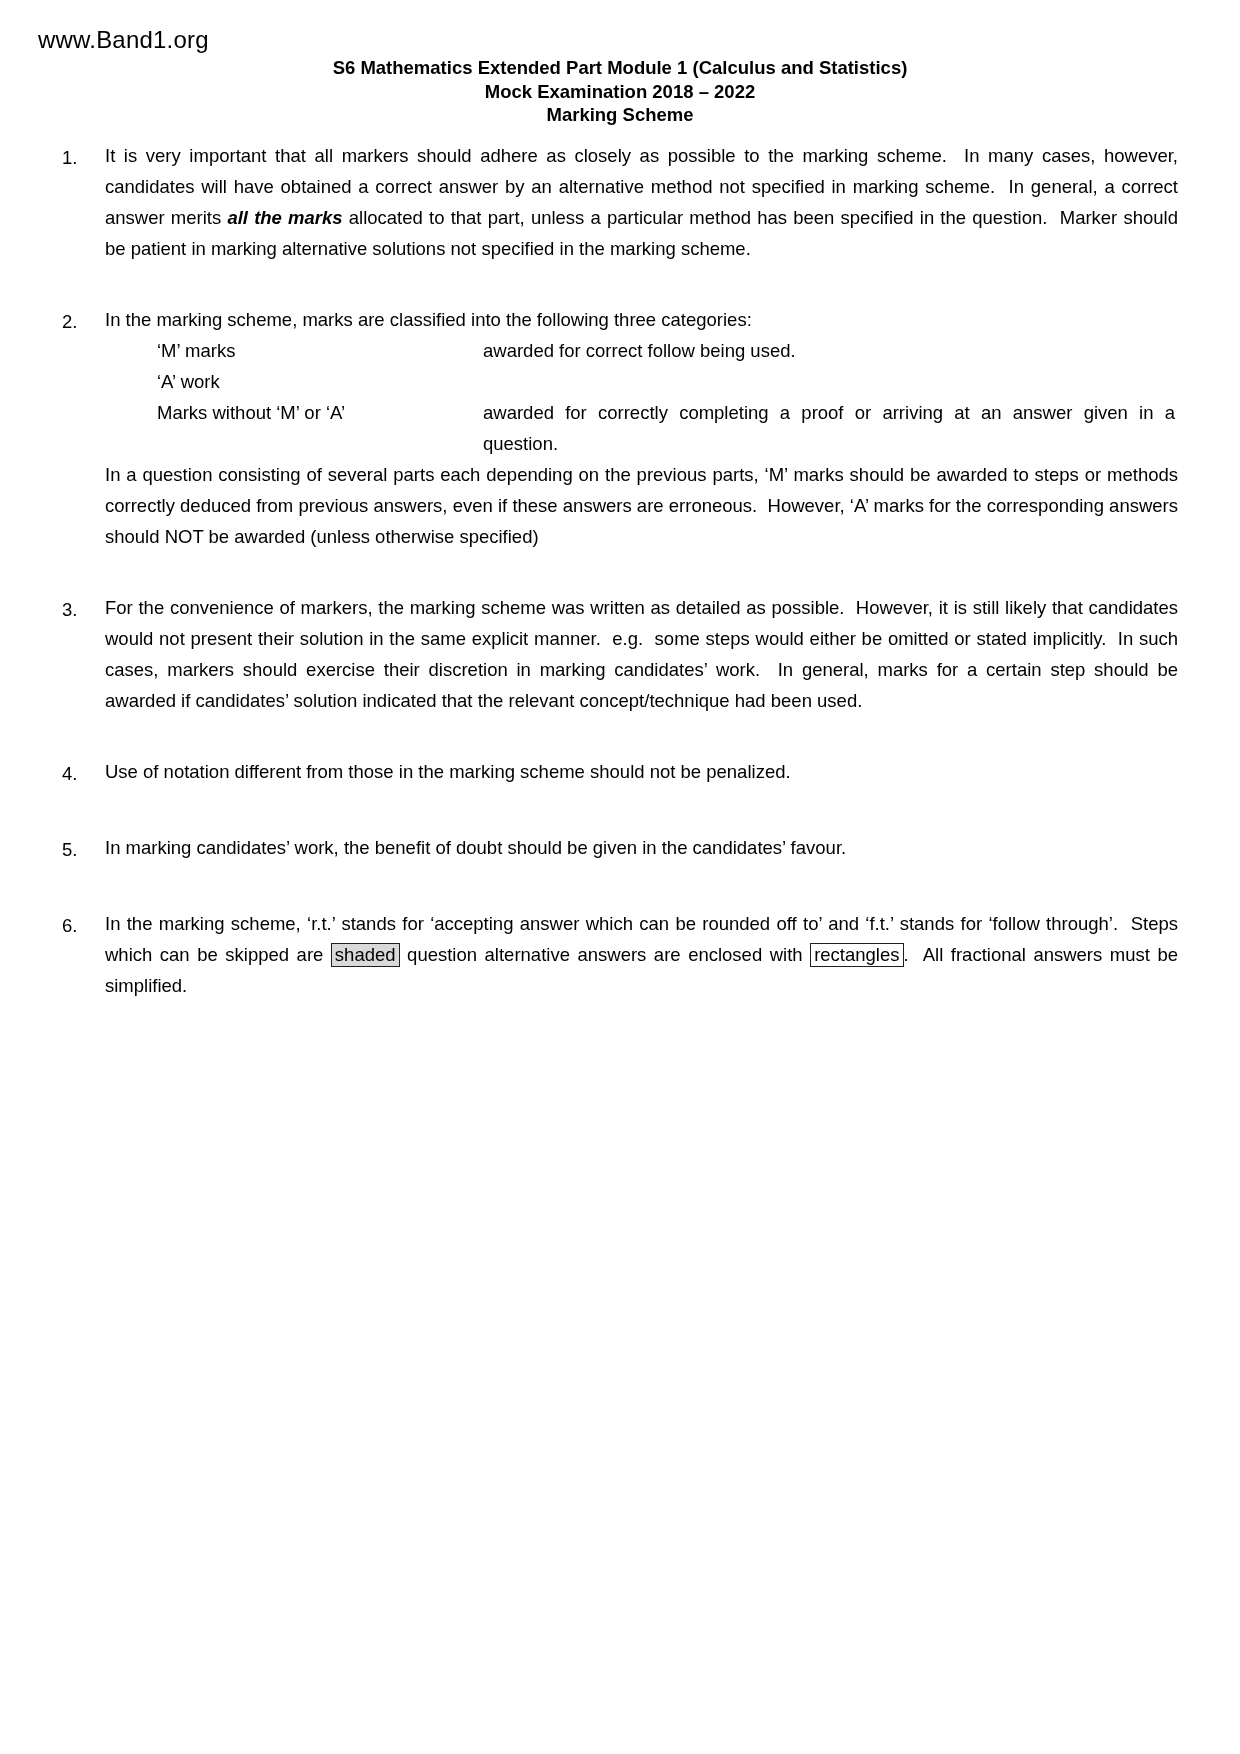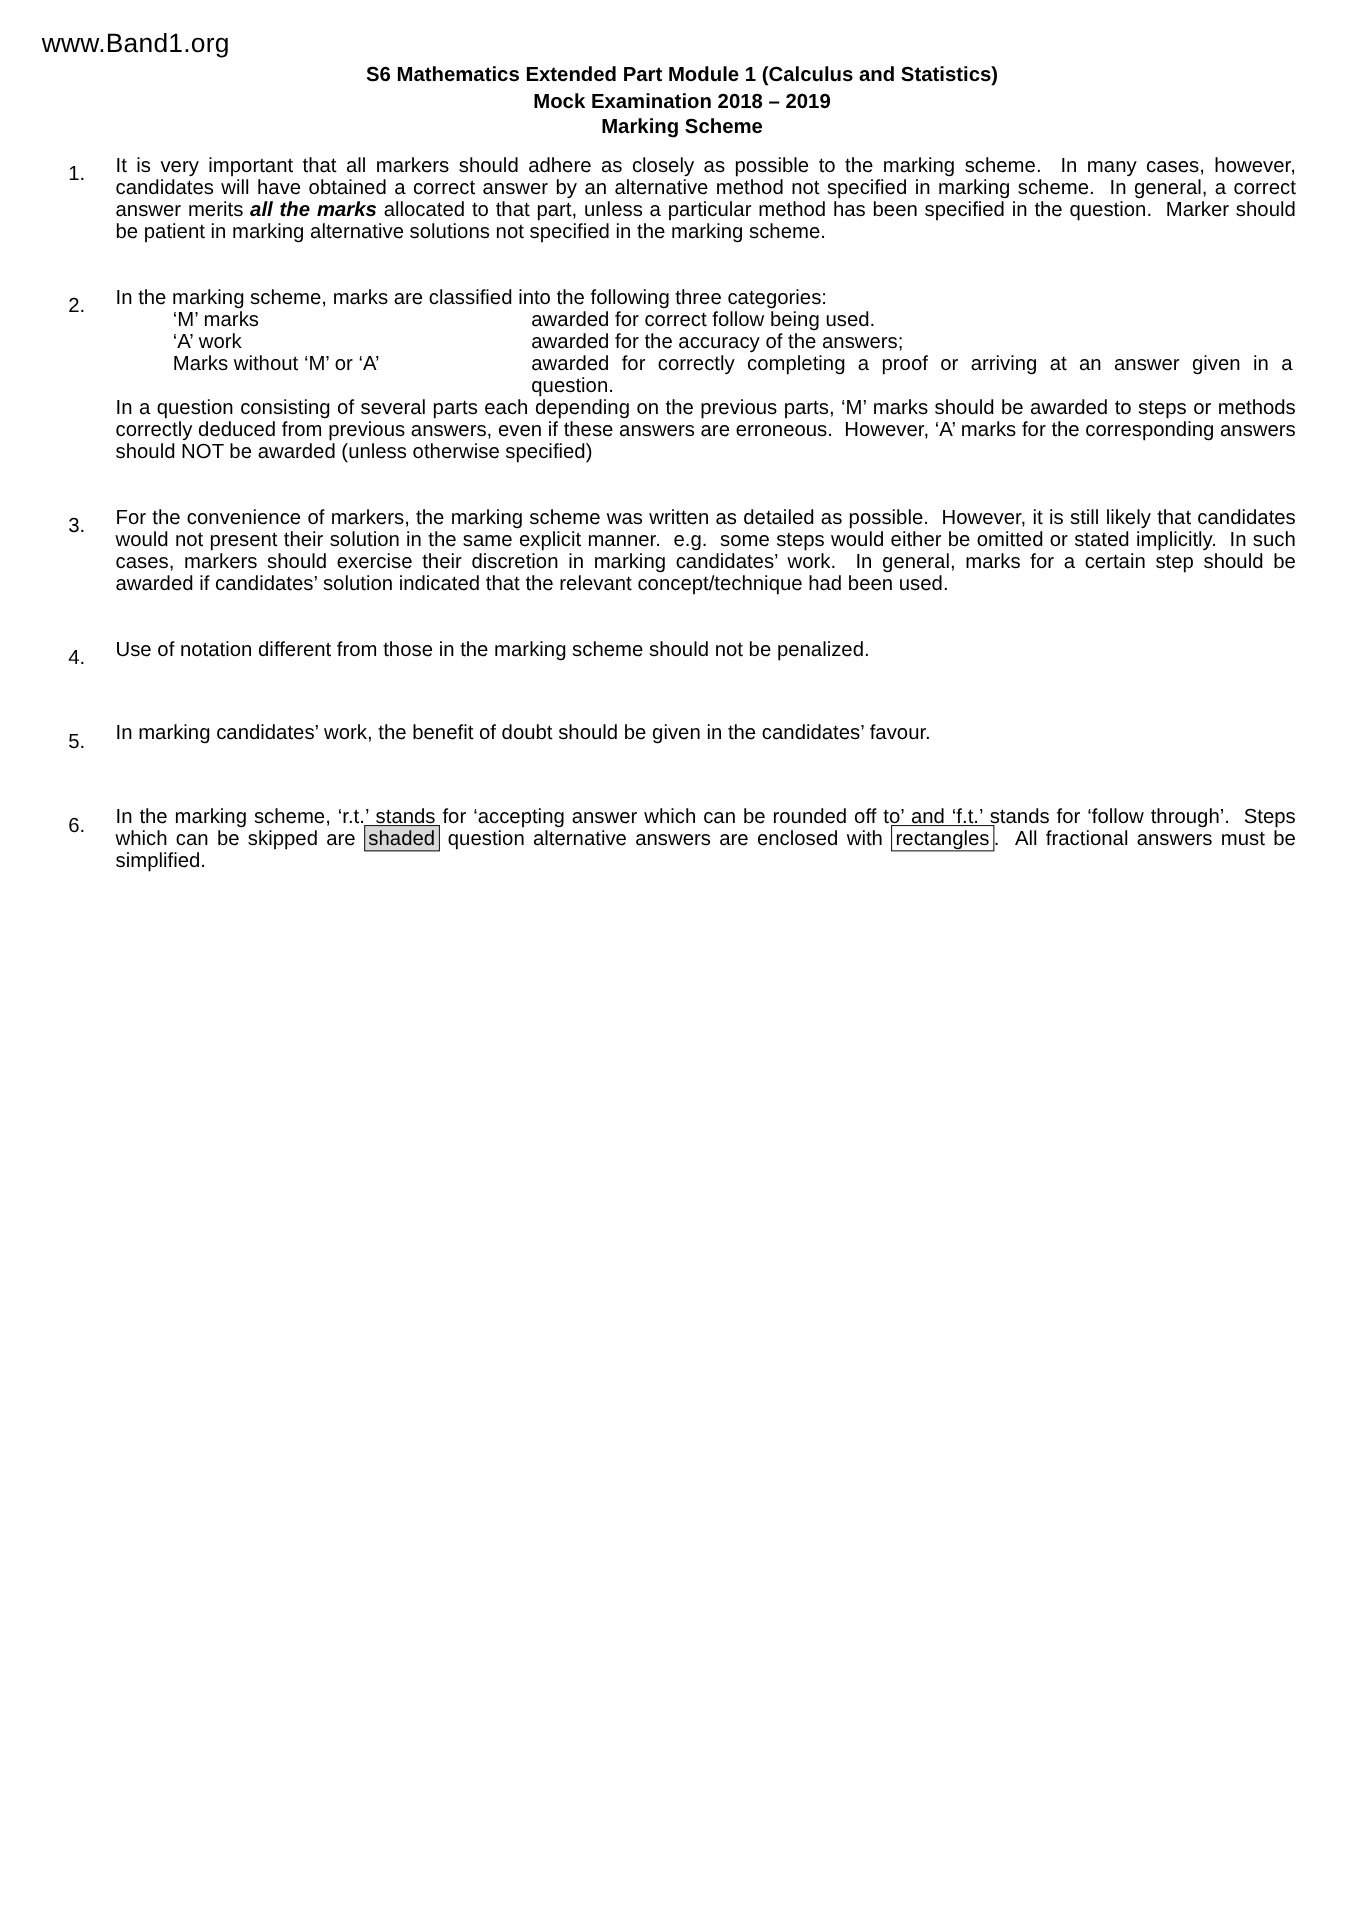--- a/index.html
+++ b/index.html
@@ -26,21 +26,21 @@
     text-align: center;
     font-weight: bold;
     font-size: 18.5px;
     line-height: 23.5px;
   }
   .title-block div { margin: 0; }
   .items { margin: 13px 62px 0 62px; }
   .item { display: flex; margin-bottom: 40px; }
   .item:last-child { margin-bottom: 0; }
   .item-num { flex: none; width: 43px; line-height: 36px; }
-  .item-body { flex: 1; min-width: 0; line-height: 20px; }
+  .item-body { flex: 1; min-width: 0; line-height: 31px; }
   .item-body p {
     margin: 0;
     text-align: justify;
     white-space: pre-wrap;
   }
   .def-table { }
   .def-row { display: flex; margin-left: 52px; }
   .def-term { flex: none; width: 326px; }
   .def-desc { flex: 1; max-width: 692px; text-align: justify; white-space: pre-wrap; }
   .emph { font-weight: bold; font-style: italic; }
@@ -49,21 +49,21 @@
 </style>
 </head>
 <body>
 
 <div class="page">
 
   <div class="watermark">www.Band1.org</div>
 
   <div class="title-block">
     <div>S6 Mathematics Extended Part Module 1 (Calculus and Statistics)</div>
-    <div>Mock Examination 2018 – 2019</div>
+    <div>Mock Examination 2018 – 2022</div>
     <div>Marking Scheme</div>
   </div>
 
   <div class="items">
 
     <div class="item">
       <div class="item-num">1.</div>
       <div class="item-body">
         <p><span>It is very important that all markers should adhere as closely as possible to the marking scheme.  In many cases, however, candidates will have obtained a correct answer by an alternative method not specified in marking scheme.  In general, a correct answer merits </span><span class="emph">all the marks</span><span> allocated to that part, unless a particular method has been specified in the question.  Marker should be patient in marking alternative solutions not specified in the marking scheme.</span></p>
       </div>
@@ -73,21 +73,20 @@
       <div class="item-num">2.</div>
       <div class="item-body">
         <p>In the marking scheme, marks are classified into the following three categories:</p>
         <div class="def-table">
           <div class="def-row">
             <div class="def-term">‘M’ marks</div>
             <div class="def-desc">awarded for correct follow being used.</div>
           </div>
           <div class="def-row">
             <div class="def-term">‘A’ work</div>
-            <div class="def-desc">awarded for the accuracy of the answers;</div>
           </div>
           <div class="def-row">
             <div class="def-term">Marks without ‘M’ or ‘A’</div>
             <div class="def-desc">awarded for correctly completing a proof or arriving at an answer given in a question.</div>
           </div>
         </div>
         <p>In a question consisting of several parts each depending on the previous parts, ‘M’ marks should be awarded to steps or methods correctly deduced from previous answers, even if these answers are erroneous.  However, ‘A’ marks for the corresponding answers should NOT be awarded (unless otherwise specified)</p>
       </div>
     </div>
 

